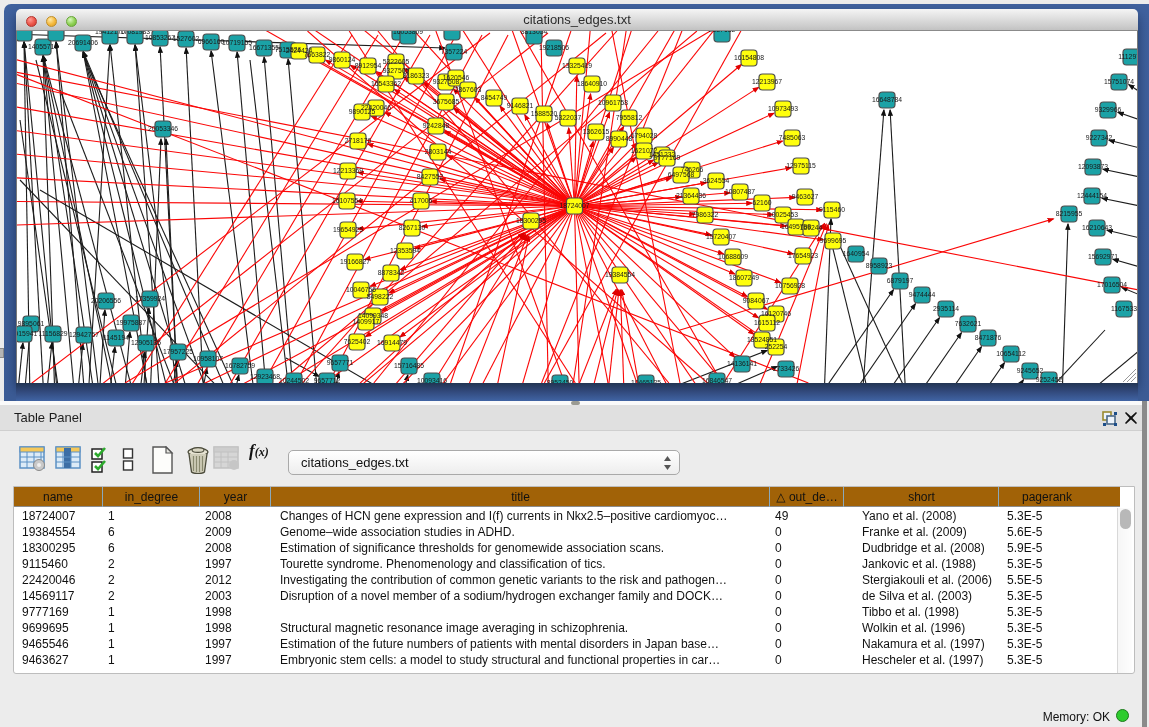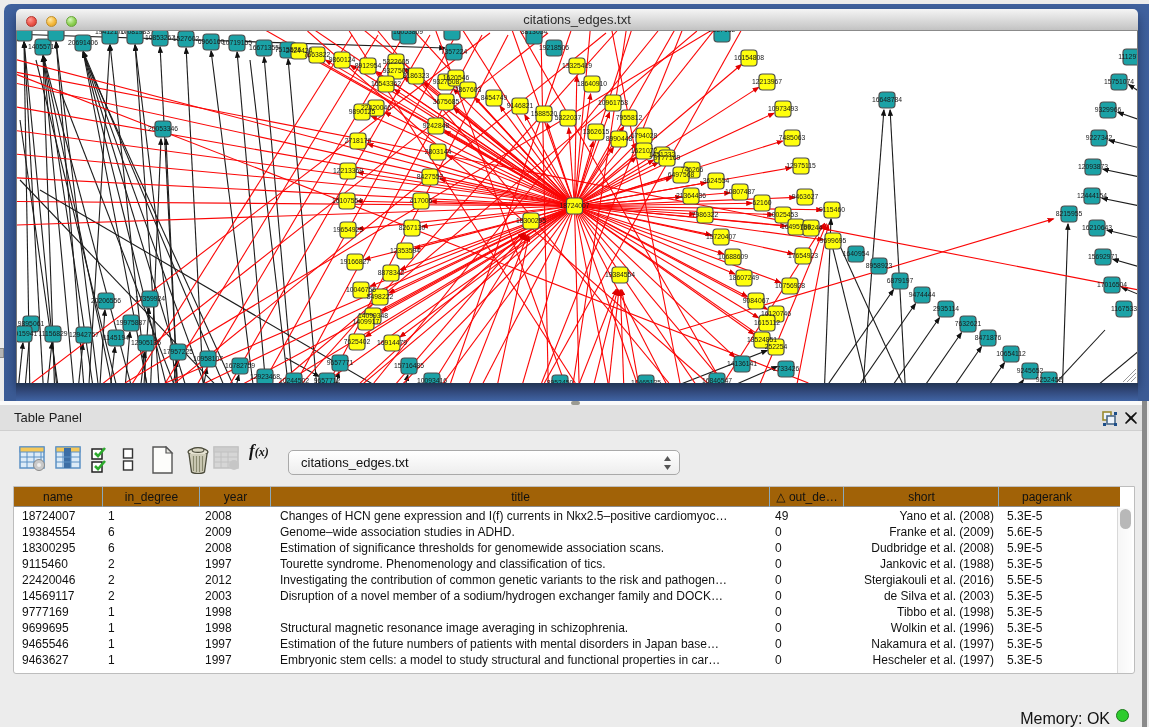--- a/index.html
+++ b/index.html
@@ -20,31 +20,31 @@
 #thead { position:absolute; left:0; top:0; width:1106px; height:20px; background:#a16207; border-bottom:1px solid #8c8c8c; }
 #thead .h { position:absolute; top:0; height:20px; border-right:1px solid #89a9bd; font-size:12px; color:#111; text-align:center; line-height:20px; }
 #tbody { position:absolute; left:0; top:21px; width:1106px; }
 .tr { position:relative; height:16px; width:1106px; }
 .c { position:absolute; top:0; height:16px; font-size:12px; color:#111; line-height:16px; white-space:nowrap; overflow:hidden; }
 .c0 { left:8px;  width:90px; }
 .c1 { left:94px; width:90px; }
 .c2 { left:191px; width:70px; }
 .c3 { left:266px; width:490px; }
 .c4 { left:761px; width:72px; }
-.c5 { left:825px; width:155px; text-align:right; }
+.c5 { left:848px; width:155px; text-align:left; }
 .c6 { left:993px; width:94px; }
 #sbar { position:absolute; right:2px; top:21px; width:15px; height:165px; background:linear-gradient(90deg,#f6f6f6,#fdfdfd); border-left:1px solid #d8d8d8; }
 #sbar .th { position:absolute; left:2px; top:1px; width:11px; height:20px; background:#b8b8b8; border-radius:6px; }
 #tabs { position:absolute; left:429px; top:275px; height:19px; display:flex; font-size:13px; }
 #tabs .seg { height:19px; line-height:18px; text-align:center; background:#fff; border:1px solid #a2a2a2; border-left:none; color:#111; box-sizing:border-box; }
 #tabs .s1 { width:89px; } #tabs .s2 { width:92px; } #tabs .s3 { width:112px; }
 #tabs .seg.first { border-radius:5px 0 0 5px; border-left:1px solid #8d8d8d; background:linear-gradient(#9a9a9a,#848484); color:#f4f4f4; border-color:#7f7f7f; }
 #tabs .seg.last { border-radius:0 5px 5px 0; }
 #status { position:absolute; left:0; top:299px; width:1143px; height:27px; }
-#status .m { position:absolute; right:33px; top:10px; font-size:16px; color:#111; }
+#status .m { position:absolute; right:33px; top:10px; font-size:12px; color:#111; }
 #status .dot { position:absolute; right:14px; top:9px; width:13px; height:13px; border-radius:50%; background:#2ecc2e; border:1.5px solid #1b7a1b; }
 #rstrip { position:absolute; right:2px; top:401px; width:5px; height:326px; background:#8a8a8a; }
 #winshadow { position:absolute; left:12px; top:379px; width:1122px; height:18px; background:linear-gradient(#223553,#31487a 45%,#4064a4); }
 .icon { position:absolute; top:15px; }
 </style></head><body>
 <div id="desktop">
   <div id="win">
     <div id="titlebar">
         <div class="t">citations_edges.txt</div>
       <div class="light" id="l1"></div>
@@ -690,21 +690,21 @@
           <div class="c c4">0</div>
           <div class="c c5">Jankovic et al. (1988)</div>
           <div class="c c6">5.3E-5</div>
         </div>
         <div class="tr">
           <div class="c c0">22420046</div>
           <div class="c c1">2</div>
           <div class="c c2">2012</div>
           <div class="c c3">Investigating the contribution of common genetic variants to the risk and pathogen…</div>
           <div class="c c4">0</div>
-          <div class="c c5">Stergiakouli et al. (2016)</div>
+          <div class="c c5">Stergiakouli et al. (2006)</div>
           <div class="c c6">5.5E-5</div>
         </div>
         <div class="tr">
           <div class="c c0">14569117</div>
           <div class="c c1">2</div>
           <div class="c c2">2003</div>
           <div class="c c3">Disruption of a novel member of a sodium/hydrogen exchanger family and DOCK…</div>
           <div class="c c4">0</div>
           <div class="c c5">de Silva et al. (2003)</div>
           <div class="c c6">5.3E-5</div>

